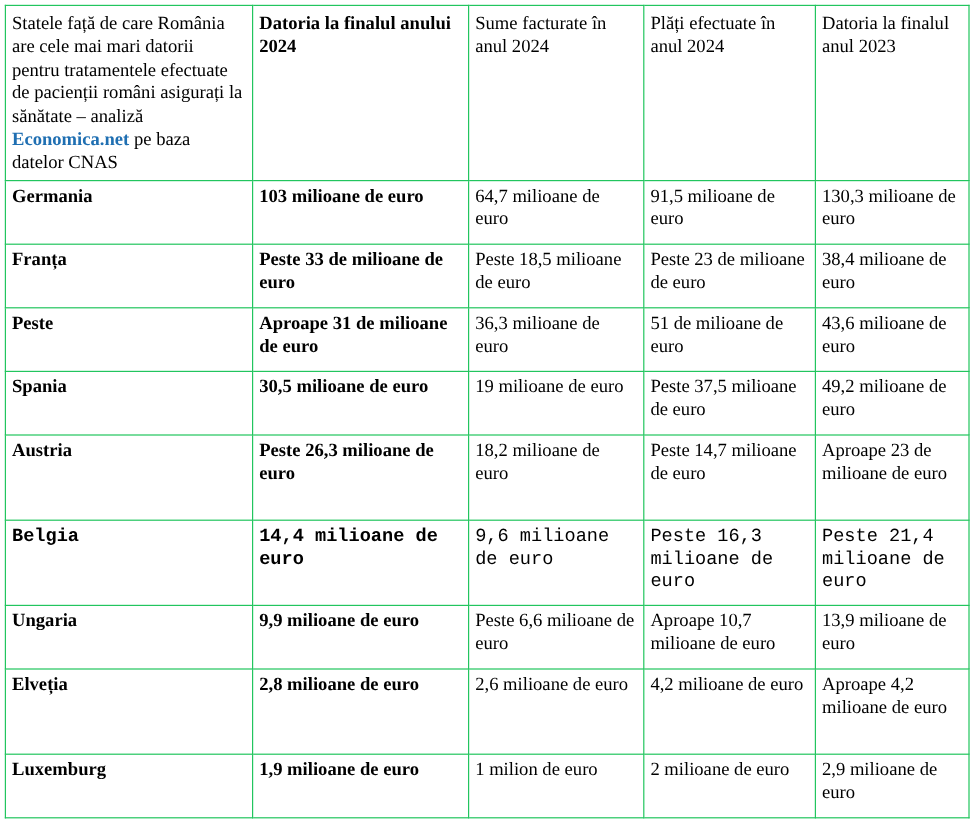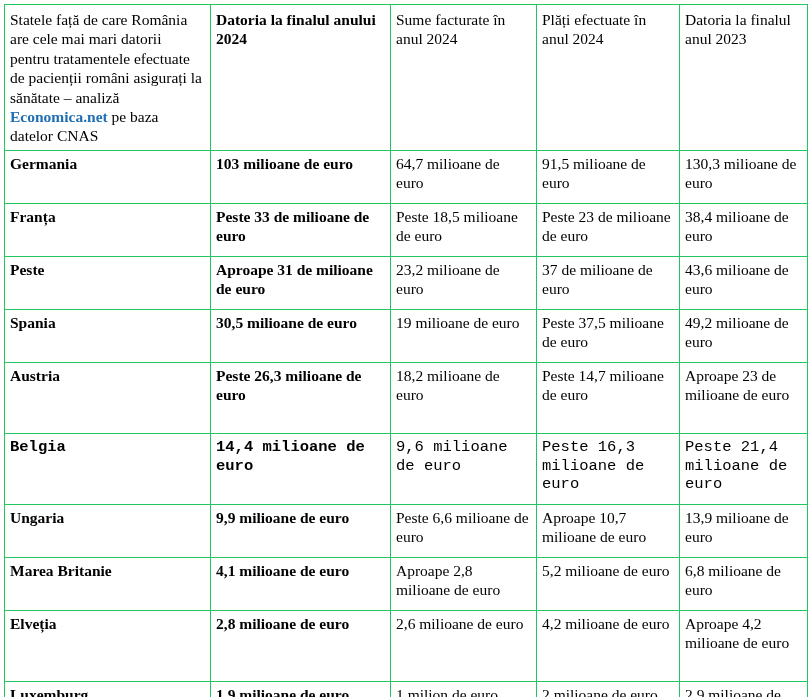--- a/index.html
+++ b/index.html
@@ -111,22 +111,22 @@
         <td class="country">Franța</td>
         <td class="debt-main">Peste 33 de milioane de euro</td>
         <td class="plain">Peste 18,5 milioane de euro</td>
         <td class="plain">Peste 23 de milioane de euro</td>
         <td class="plain">38,4 milioane de euro</td>
       </tr>
 
       <tr class="r-italia">
         <td class="country">Peste</td>
         <td class="debt-main">Aproape 31 de milioane de euro</td>
-        <td class="plain">23,2 milioane de euro</td>
-        <td class="plain">37 de milioane de euro</td>
+        <td class="plain">36,3 milioane de euro</td>
+        <td class="plain">51 de milioane de euro</td>
         <td class="plain">43,6 milioane de euro</td>
       </tr>
 
       <tr class="r-spania">
         <td class="country">Spania</td>
         <td class="debt-main">30,5 milioane de euro</td>
         <td class="plain">19 milioane de euro</td>
         <td class="plain">Peste 37,5 milioane de euro</td>
         <td class="plain">49,2 milioane de euro</td>
       </tr>
@@ -148,27 +148,20 @@
       </tr>
 
       <tr class="r-ungaria">
         <td class="country">Ungaria</td>
         <td class="debt-main">9,9 milioane de euro</td>
         <td class="plain">Peste 6,6 milioane de euro</td>
         <td class="plain">Aproape 10,7 milioane de euro</td>
         <td class="plain">13,9 milioane de euro</td>
       </tr>
 
-      <tr class="r-britanie">
-        <td class="country">Marea Britanie</td>
-        <td class="debt-main">4,1 milioane de euro</td>
-        <td class="plain">Aproape 2,8 milioane de euro</td>
-        <td class="plain">5,2 milioane de euro</td>
-        <td class="plain">6,8 milioane de euro</td>
-      </tr>
 
       <tr class="r-elvetia">
         <td class="country">Elveția</td>
         <td class="debt-main">2,8 milioane de euro</td>
         <td class="plain">2,6 milioane de euro</td>
         <td class="plain">4,2 milioane de euro</td>
         <td class="plain">Aproape 4,2 milioane de euro</td>
       </tr>
 
       <tr class="r-luxemburg">

